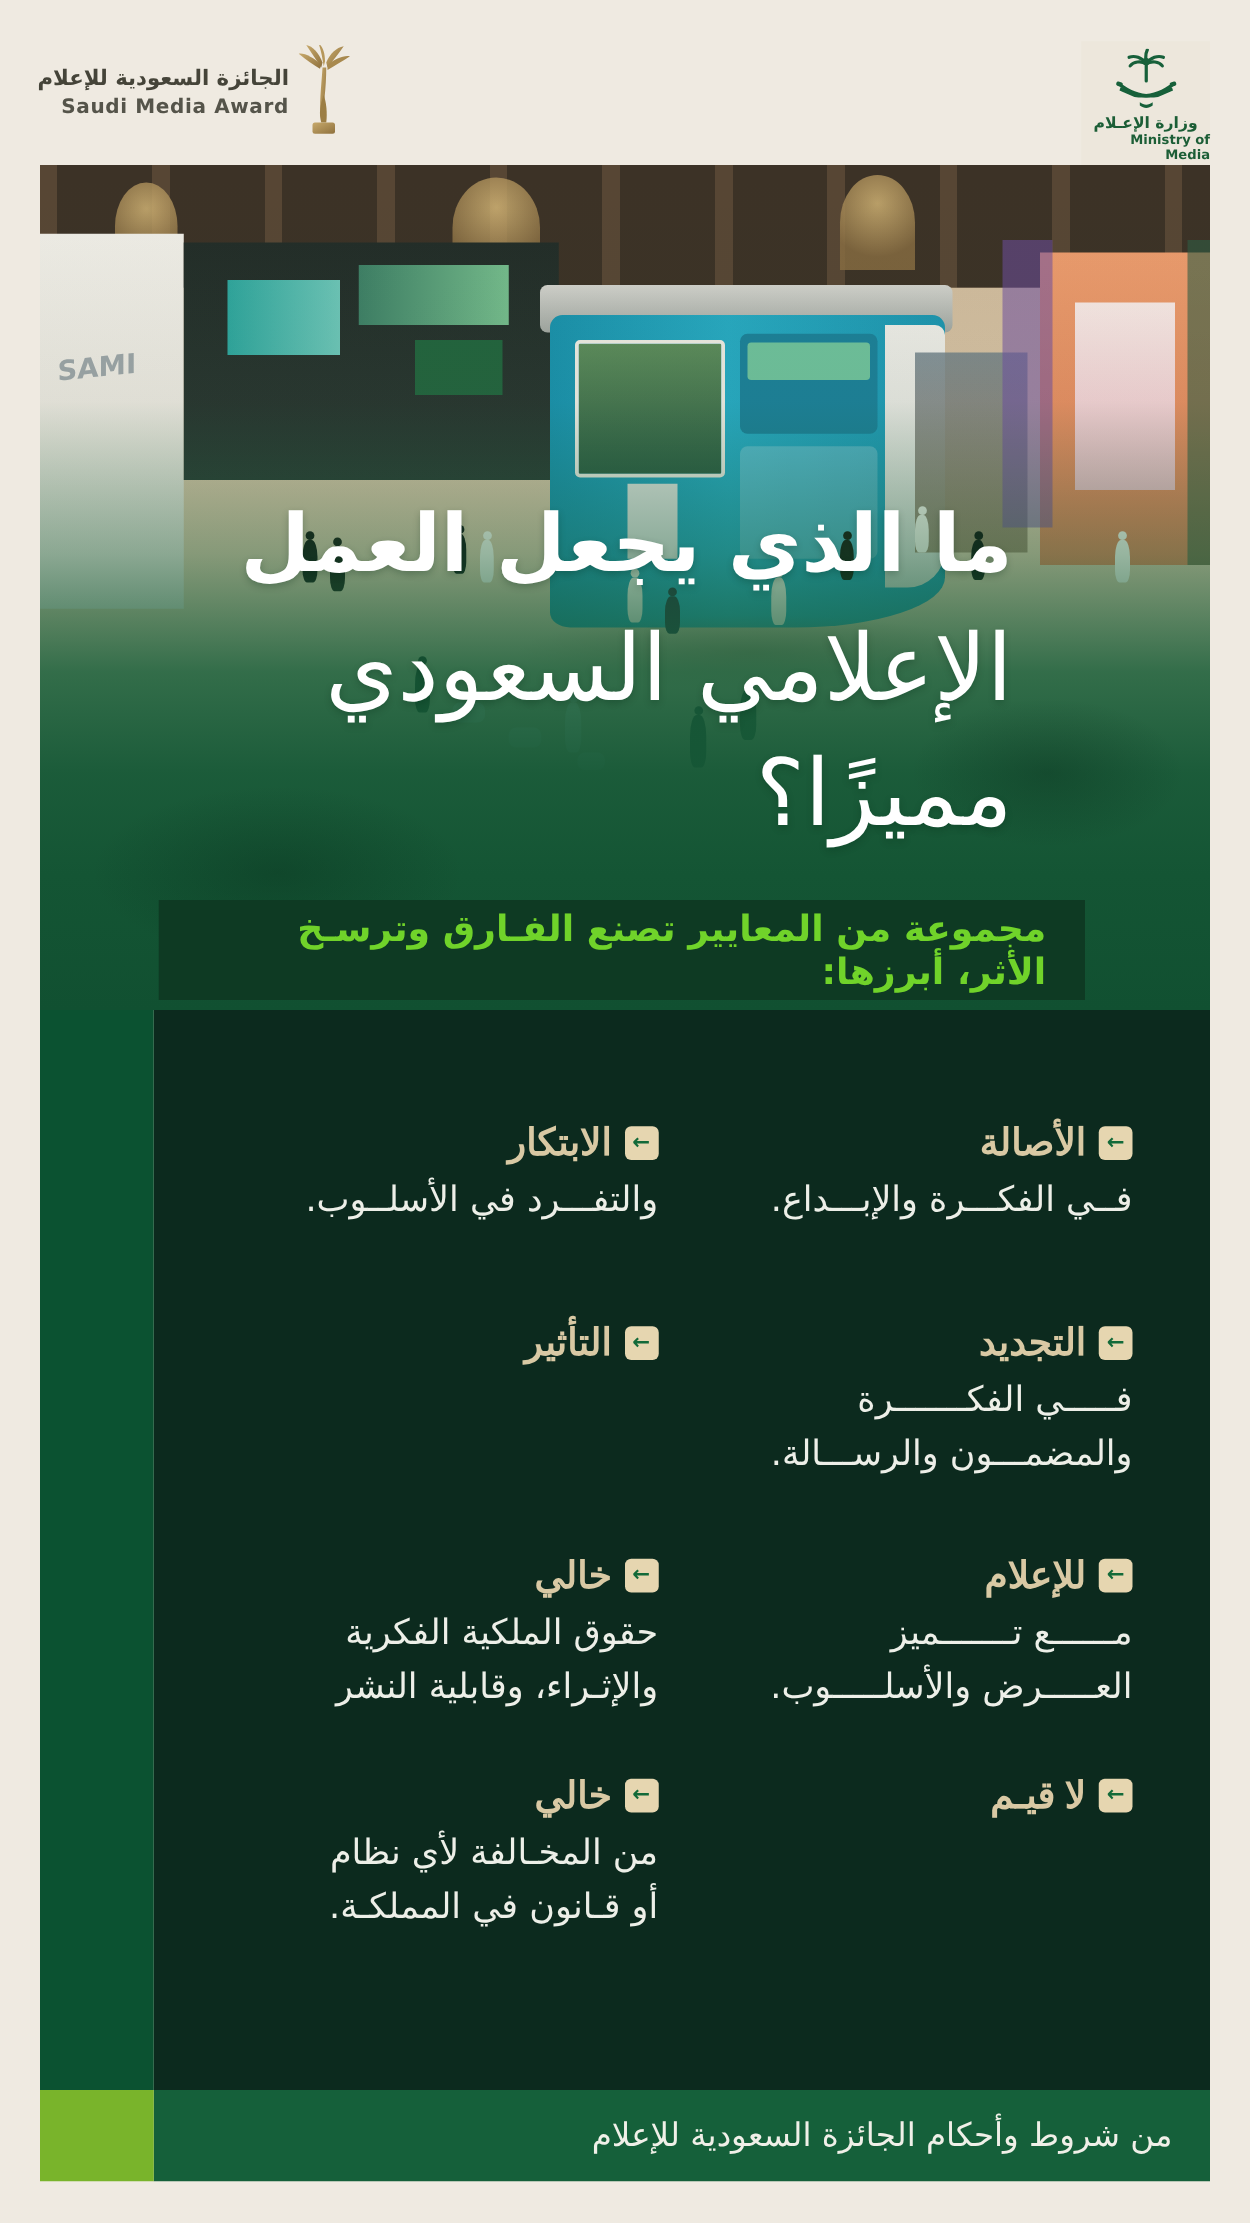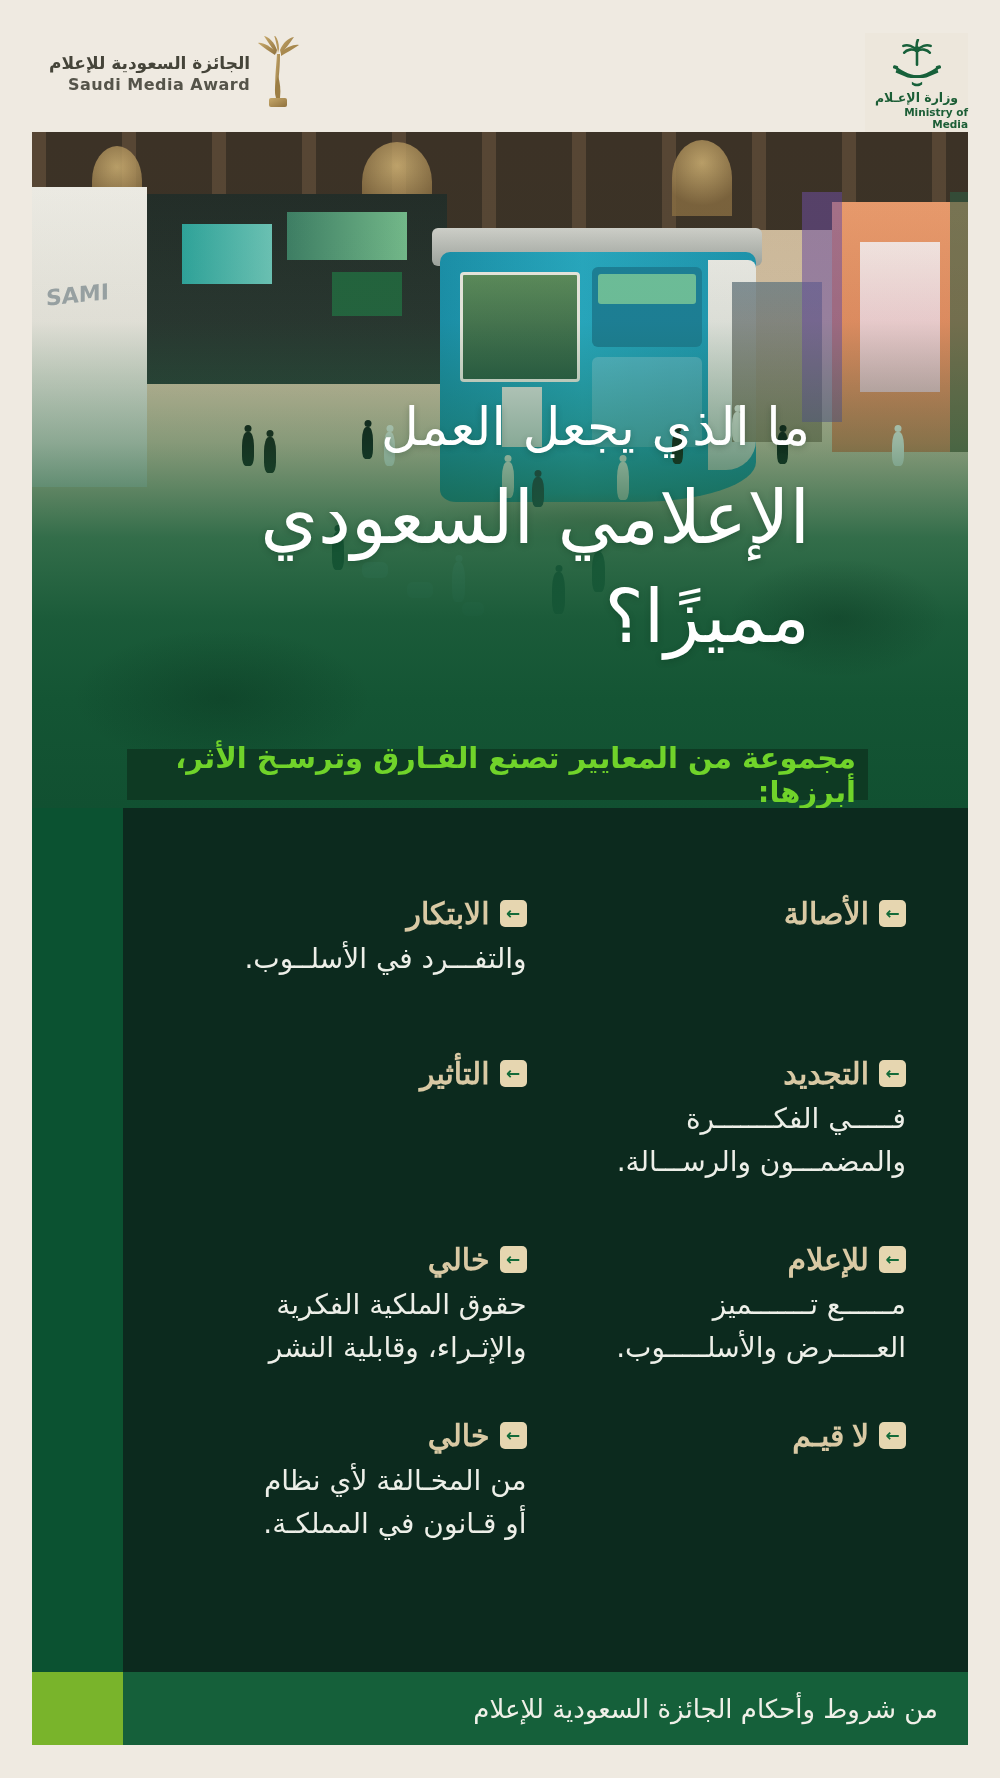--- a/index.html
+++ b/index.html
@@ -6,21 +6,21 @@
   html,body { width:1000px; }
   body {
     width:1000px; height:1778px;
     background:#EFEAE1;
     font-family:"DejaVu Sans", sans-serif;
     overflow:hidden;
     position:relative;
   }
   
   .header { position:absolute; top:0; left:0; width:1000px; height:132px; }
-  .award-logo { position:absolute; top:36px; left:49px; display:flex; align-items:center; gap:6px; direction:ltr; }
+  .award-logo { position:absolute; top:36px; left:30px; display:flex; align-items:center; gap:6px; direction:ltr; }
   .award-text { text-align:right; }
   .award-ar { font-size:17px; font-weight:bold; color:#454439; line-height:1.35; }
   .award-en { font-size:16px; font-weight:bold; color:#55544a; letter-spacing:.5px; line-height:1.3; }
   .trophy { width:44px; height:76px; }
   .ministry-card {
     position:absolute; top:33px; right:32px; width:103px; height:99px;
     background:#EDE7DC; display:flex; flex-direction:column; align-items:center;
     justify-content:center; padding-top:4px;
   }
   .ministry-ar { font-size:12.5px; font-weight:bold; color:#1C5E36; margin-top:3px; }
@@ -41,25 +41,25 @@
   .person:before { content:""; position:absolute; top:-7px; left:50%; transform:translateX(-50%);
     width:7px; height:7px; border-radius:50%; background:inherit; }
   .green-overlay { position:absolute; inset:0;
     background:linear-gradient(180deg,
       rgba(22,90,55,0) 0%, rgba(22,90,55,0.03) 28%,
       rgba(23,97,59,0.42) 46%, rgba(22,94,57,0.85) 60%,
       rgba(21,88,54,0.97) 72%, #145534 84%, #115031 100%);
   }
   .branch { position:absolute; background:radial-gradient(ellipse at center, rgba(8,45,27,.35), rgba(8,45,27,0) 70%); border-radius:50%; }
   .headline { position:absolute; right:0; left:0; top:255px; padding:0 158px 0 60px; text-align:right; color:#FFFFFF; }
-  .headline-l1 { font-size:52px; font-weight:normal; letter-spacing:-1px; line-height:1.55; text-shadow:0 2px 6px rgba(0,40,20,.25); }
+  .headline-l1 { font-size:64px; font-weight:bold; letter-spacing:-1px; line-height:1.55; text-shadow:0 2px 6px rgba(0,40,20,.25); }
   .headline-l2 { font-size:74px; font-weight:normal; line-height:1.35; text-shadow:0 2px 6px rgba(0,40,20,.25); }
-  .subtitle-bar { position:absolute; left:95px; bottom:8px; width:741px; height:51px;
+  .subtitle-bar { position:absolute; left:95px; bottom:8px; width:741px; height:80px;
     background:#0E3A23; display:flex; align-items:center; justify-content:flex-start;
-    padding:0 12px; }
+    padding:0 31px; }
   .subtitle-text { color:#70D32A; font-size:29px; font-weight:bold; }
   
   .main-row { display:flex; width:936px; height:864px; }
   .panel { width:845px; height:864px; background:#0C2A1E;
     display:grid; grid-template-columns:1fr 1fr; column-gap:34px;
     grid-template-rows:160px 186px 176px auto;
     padding:88px 62px 0 58px; direction:rtl; }
   .strip { width:91px; height:864px; background:#0B5231; }
   .item { text-align:right; }
   .item-head { display:flex; align-items:center; gap:10px; margin-bottom:6px; }
@@ -199,20 +199,21 @@
   <div class="main-row">
     <div class="panel">
 
       <div class="item">
         <div class="item-head">
           <span class="icon-box">
               <span class="icon-arrow">←</span>
             </span>
           <span class="item-title">الأصالة</span>
         </div>
+        <div class="item-body">فــي الفكـــرة والإبـــداع.</div>
       </div>
 
       <div class="item">
         <div class="item-head">
           <span class="icon-box">
               <span class="icon-arrow">←</span>
             </span>
           <span class="item-title">الابتكار</span>
         </div>
         <div class="item-body">والتفـــرد في الأسلــوب.</div>

